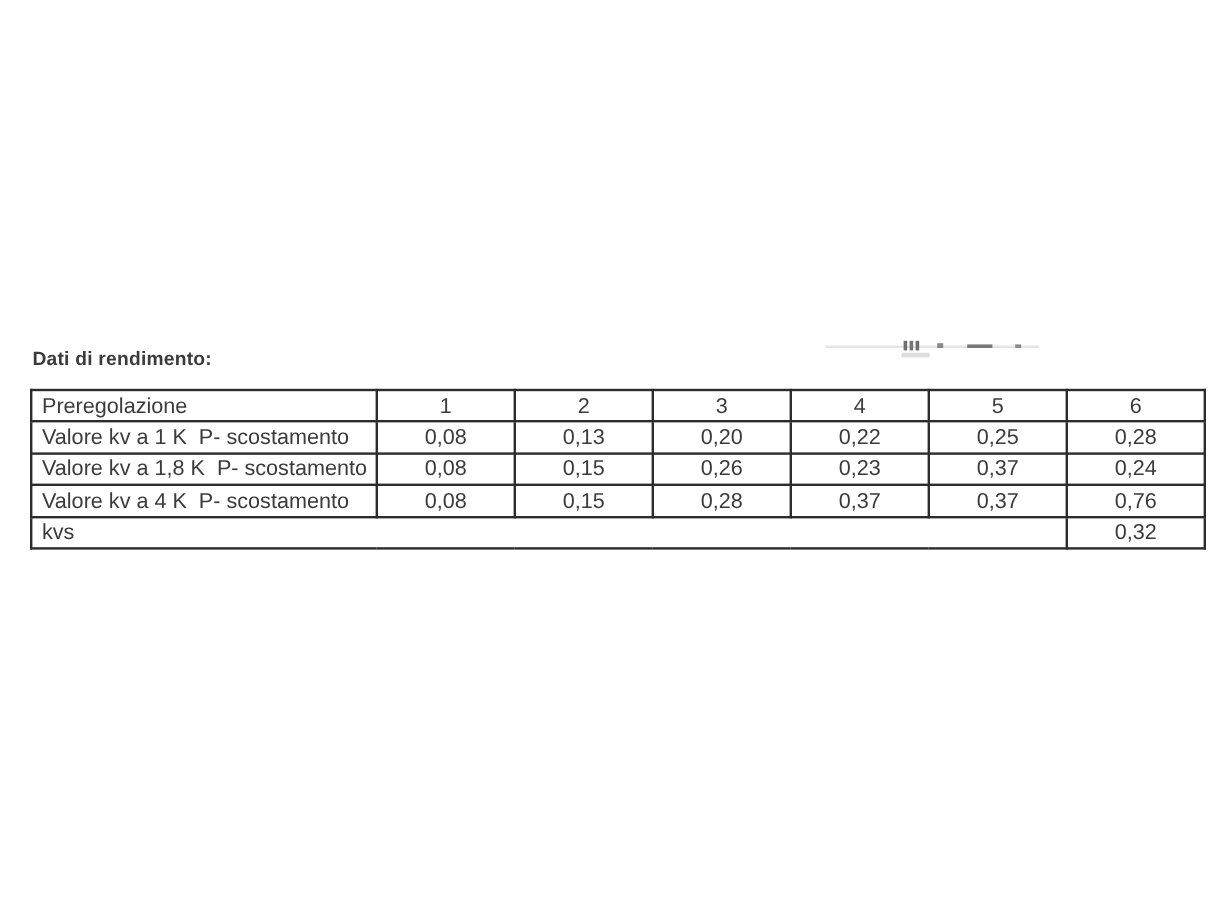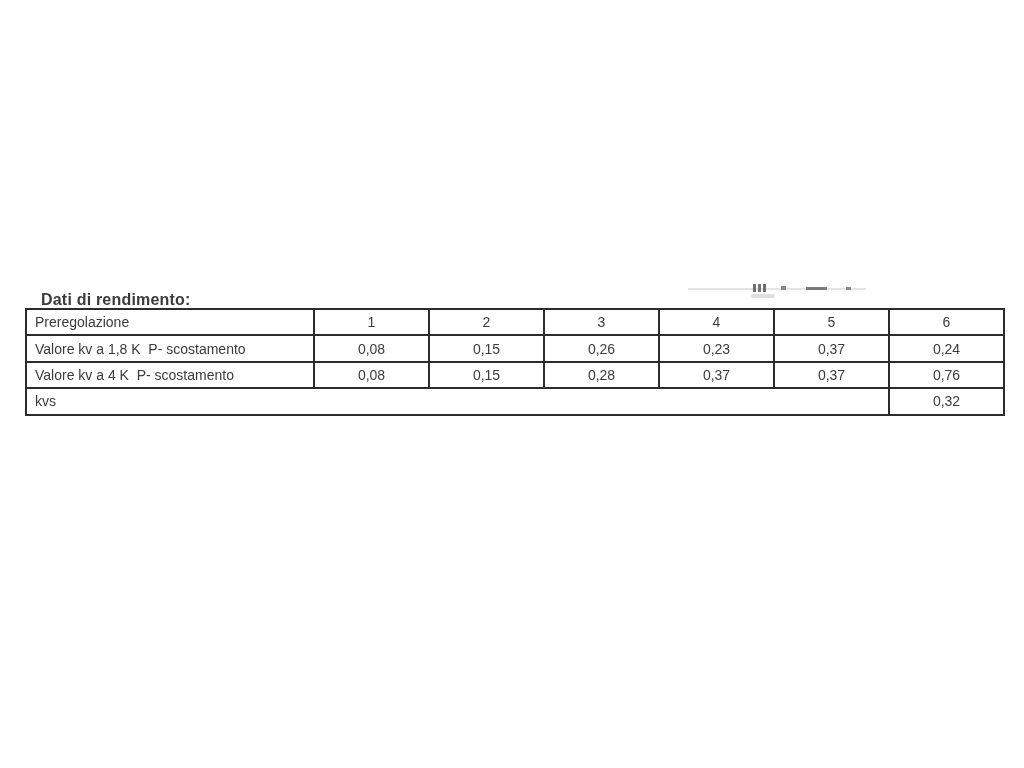--- a/index.html
+++ b/index.html
@@ -20,38 +20,38 @@
     position: relative;
     overflow: hidden;
   }
   .page {
     position: absolute;
     inset: 0;
   }
   
   .title {
     position: absolute;
-    left: 41px;
+    left: 27px;
     top: 291px;
     margin: 0;
     font-size: 16px;
     font-weight: bold;
     color: var(--text);
     letter-spacing: 0.2px;
   }
   
   .data-table {
     position: absolute;
     left: 25px;
-    top: 308px;
+    top: 324px;
     width: 978px;
     border-collapse: collapse;
     table-layout: fixed;
     color: var(--text);
-    font-size: 14px;
+    font-size: 18px;
   }
   .data-table td {
     border: 2px solid var(--border);
     height: 26.4px;
     padding: 0;
     overflow: hidden;
   }
   .data-table td.label {
     text-align: left;
     padding-left: 8px;
@@ -107,20 +107,29 @@
       <tr>
         <td class="label">Preregolazione</td>
         <td class="val">1</td>
         <td class="val">2</td>
         <td class="val">3</td>
         <td class="val">4</td>
         <td class="val">5</td>
         <td class="val">6</td>
       </tr>
       <tr>
+        <td class="label">Valore kv a 1 K  P- scostamento</td>
+        <td class="val">0,08</td>
+        <td class="val">0,13</td>
+        <td class="val">0,20</td>
+        <td class="val">0,22</td>
+        <td class="val">0,25</td>
+        <td class="val">0,28</td>
+      </tr>
+      <tr>
         <td class="label">Valore kv a 1,8 K  P- scostamento</td>
         <td class="val">0,08</td>
         <td class="val">0,15</td>
         <td class="val">0,26</td>
         <td class="val">0,23</td>
         <td class="val">0,37</td>
         <td class="val">0,24</td>
       </tr>
       <tr>
         <td class="label">Valore kv a 4 K  P- scostamento</td>

